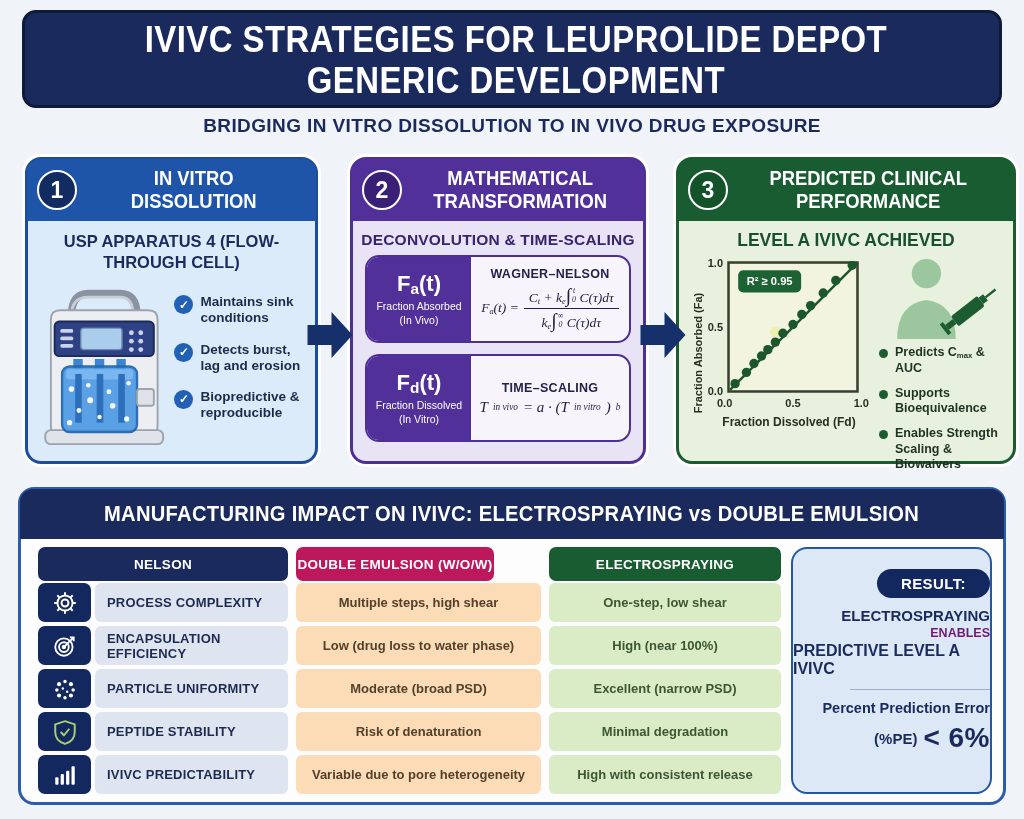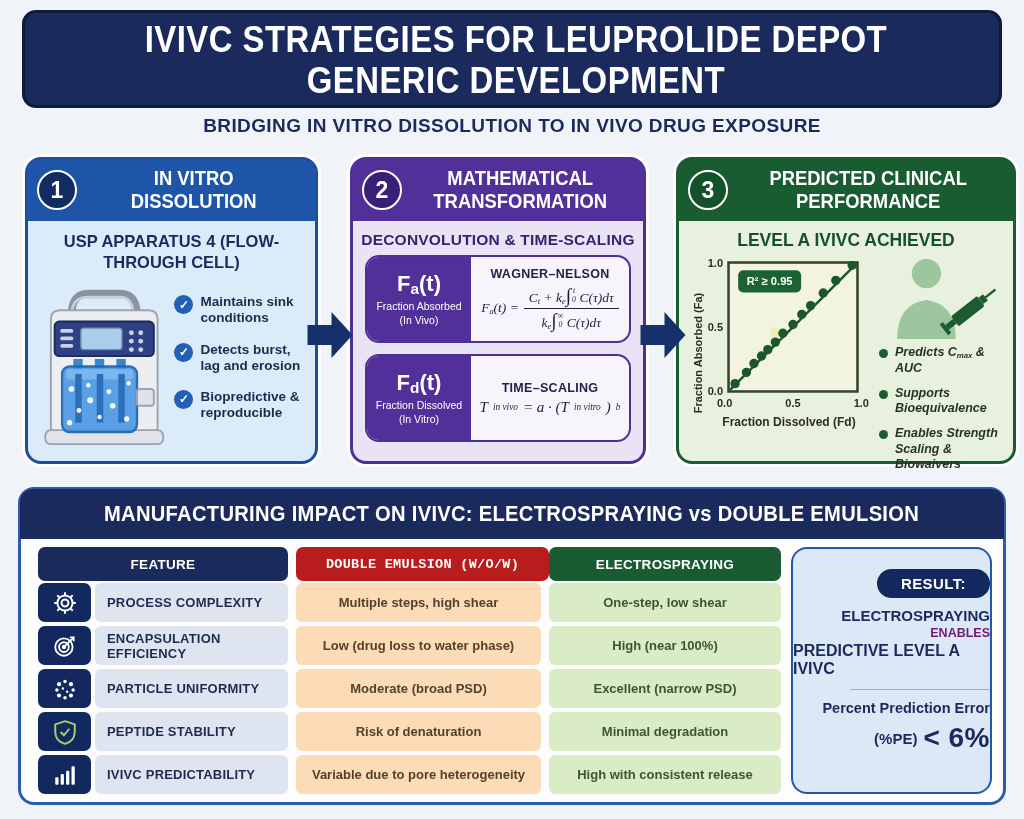--- a/index.html
+++ b/index.html
@@ -82,41 +82,41 @@
   .plot-bg { fill:#f2f4e0; stroke:#38402f; stroke-width:2.5; }
   .yticks { position:absolute; left:14px; top:0; height:140px; width:22px; display:flex;
     flex-direction:column; justify-content:space-between; align-items:flex-end;
     font-size:11px; font-weight:700; color:#26301f; }
   .xticks { position:absolute; left:30px; top:140px; width:152px; display:flex;
     justify-content:space-between; font-size:11px; font-weight:700; color:#26301f; }
   .xlab { position:absolute; left:18px; top:158px; width:168px; text-align:center;
     font-size:12px; font-weight:700; color:#26301f; }
   .p3-right { flex:1; display:flex; flex-direction:column; align-items:flex-start; padding-left:6px; }
   .person-svg { width:118px; height:82px; margin:0 0 6px 6px; }
-  .dotlist { list-style:none;font-style:italic; }
+  .dotlist { list-style:none; }
   .dotlist li { display:flex; gap:7px; margin-bottom:9px; color:#1e3320; font-size:12.5px;
     font-weight:700; line-height:1.25; }
   .gdot { width:9px; height:9px; min-width:9px; border-radius:50%; background:#1d5c30; margin-top:4px; }
   .dotlist sub { font-size:.62em; vertical-align:-.3em; }
 
   
   .flow-arrow { position:absolute; width:47px; height:50px; }
   .arrow1 { left:307px; top:310px; }
   .arrow2 { left:640px; top:310px; }
 
   
   .compare { position:absolute; left:18px; top:487px; width:988px; height:318px;
     background:#fdfdfe; border:3px solid #2b5cb0; border-radius:16px; }
   .compare-head { position:absolute; left:-1px; right:-1px; top:-1px; height:50px;
     background:#1b2a5c; border-radius:13px 13px 0 0; display:flex; align-items:center; justify-content:center; }
   .compare-title { color:#fff; font-size:21px; font-weight:800; letter-spacing:.3px; transform:scale(.96,1.04); }
   .thead { position:absolute; top:57px; height:34px; border-radius:7px; display:flex;
     align-items:center; justify-content:center; color:#fff; font-weight:800; font-size:13.5px; letter-spacing:.3px; }
   .th-feature { left:17px;  width:250px; background:#1b2a5c; }
-  .th-de      { left:275px; width:253px; background:#b91c1c;font-family:Liberation Mono, monospace; }
+  .th-de      { left:275px; width:198px; background:#be185d; }
   .th-es      { left:528px; width:232px; background:#1a5c31; }
 
   .crow { position:absolute; left:0; width:100%; height:39px; }
   .r0{top:93px} .r1{top:136px} .r2{top:179px} .r3{top:222px} .r4{top:265px}
   .icon-tile { position:absolute; left:17px; width:53px; height:39px; background:#13285e;
     border-radius:7px; display:flex; align-items:center; justify-content:center; }
   .icon-tile svg { width:26px; height:26px; }
   .cell { position:absolute; height:39px; display:flex; align-items:center; border-radius:6px;
     font-size:13px; font-weight:700; }
   .c-feat { left:74px;  width:193px; background:#dfe5f0; color:#1d2b50; padding-left:12px; letter-spacing:.2px; }
@@ -341,21 +341,21 @@
   </svg>
   <svg class="flow-arrow arrow2" viewBox="0 0 46 50">
     <polygon points="0,15 24,15 24,2 45,25 24,48 24,35 0,35" fill="#16306b"></polygon>
   </svg>
 
   <section class="compare">
     <div class="compare-head">
       <div class="compare-title">MANUFACTURING IMPACT ON IVIVC: ELECTROSPRAYING vs DOUBLE EMULSION</div>
     </div>
 
-    <div class="thead th-feature">FEATURE</div>
+    <div class="thead th-feature">NELSON</div>
     <div class="thead th-de">DOUBLE EMULSION (W/O/W)</div>
     <div class="thead th-es">ELECTROSPRAYING</div>
 
     <div class="crow r0">
       <div class="icon-tile">
         <svg viewBox="0 0 24 24" fill="none" stroke="#ffffff" stroke-width="1.8">
           <circle cx="12" cy="12" r="3.2"></circle>
             <circle cx="12" cy="12" r="7"></circle>
           <line x1="12" y1="2" x2="12" y2="5"></line>
             <line x1="12" y1="19" x2="12" y2="22"></line>

